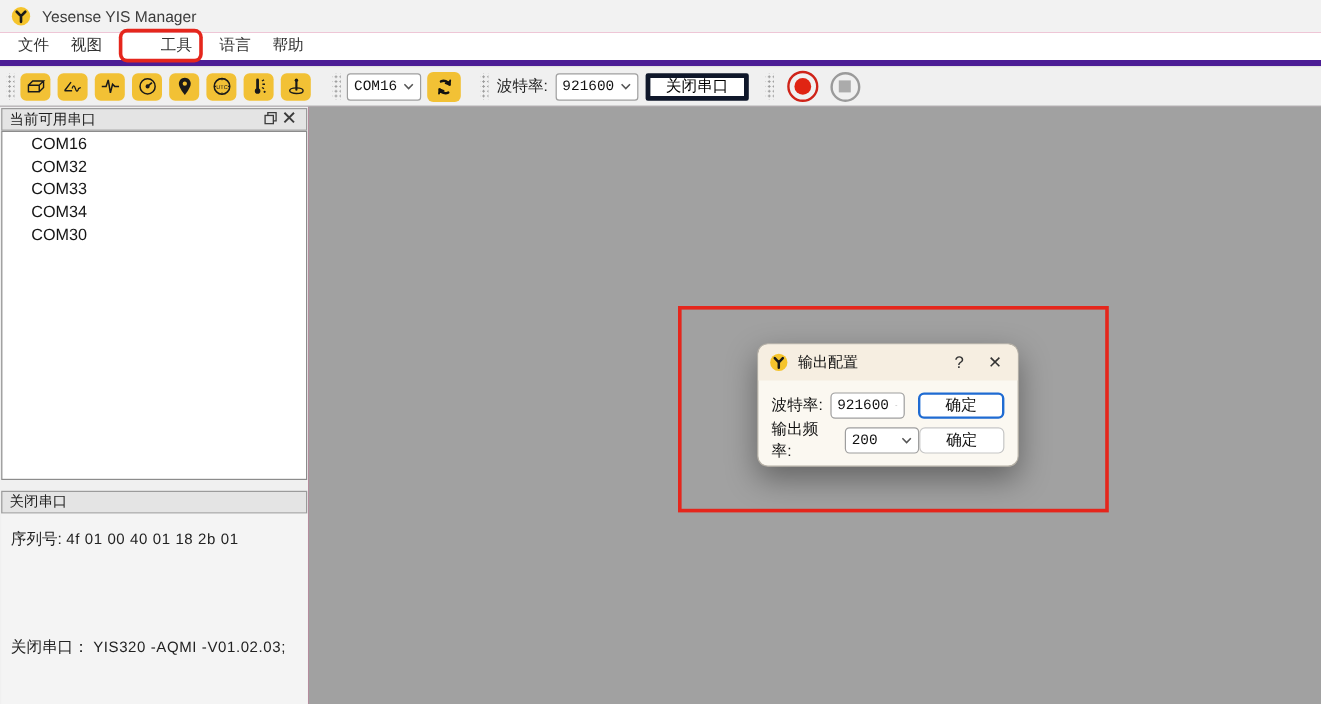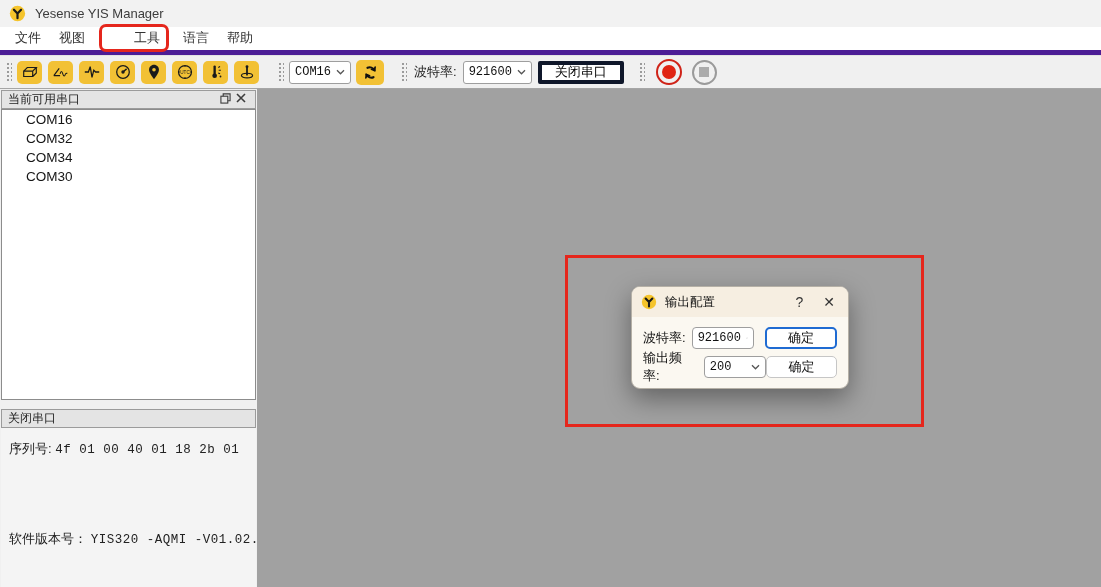--- a/index.html
+++ b/index.html
@@ -42,21 +42,21 @@
   .dock{width:257px;flex:none;background:#f0f0f0;box-sizing:border-box;padding:1px;display:flex;flex-direction:column;}
   .panel-header{height:17px;background:#e4e4e4;border:1px solid #9b9b9b;display:flex;align-items:flex-start;
                 padding:0 6px;font-size:12px;color:#1d1d1d;flex:none;}
   .panel-header .spacer{flex:1;}
   .ph-btn{display:flex;align-items:center;justify-content:center;width:16px;height:14px;cursor:pointer;color:#444;}
   .port-list{height:289px;background:#fff;border:1px solid #8c8c8c;margin-top:0;overflow:hidden;flex:none;}
   .port-item{height:19px;line-height:19px;padding-left:24px;font-size:13.5px;color:#151515;cursor:pointer;}
   .info-header{margin-top:9px;}
   .info-body{flex:1;background:#f4f4f4;padding:12px 8px 0;font-size:13px;}
   .info-line{white-space:nowrap;}
-  .info-line .mono{font-family:Liberation Mono, monospace;font-size:12.5px;letter-spacing:.5px;}
+  .info-line .mono{font-family:Liberation Sans, sans-serif;font-size:12.5px;letter-spacing:.5px;}
   .ver-line{margin-top:72px;}
 
   
   .main{flex:1;background:#a1a1a1;position:relative;}
   .annotation-rect{position:absolute;left:308px;top:166px;width:359px;height:172px;
                    border:3px solid #e5261c;box-sizing:border-box;pointer-events:none;}
 
   
   .dialog{position:absolute;left:374px;top:197px;width:218px;height:103px;background:#fbf8f1;
           border:1px solid #b5b0a6;border-radius:9px;box-shadow:0 10px 26px rgba(0,0,0,.38);box-sizing:border-box;}
@@ -205,34 +205,35 @@
         </span>
         <span class="ph-btn">
           <svg width="10" height="10" viewBox="0 0 10 10" stroke="#3c3c3c" stroke-width="1.6">
               <path d="M1 1 L9 9 M9 1 L1 9"></path>
             </svg>
         </span>
       </div>
       <div class="port-list">
         <div class="port-item">COM16</div>
         <div class="port-item">COM32</div>
+        <div class="port-item">COM33</div>
         <div class="port-item">COM34</div>
         <div class="port-item">COM30</div>
       </div>
 
       <div class="panel-header info-header">
         <span>关闭串口</span>
       </div>
       <div class="info-body">
         <div class="info-line">
           <span>序列号:</span>
           <span class="mono">4f 01 00 40 01 18 2b 01</span>
         </div>
         <div class="info-line ver-line">
-          <span>软件版本号：</span>
+          <span>关闭串口：</span>
           <span class="mono">YIS320 -AQMI -V01.02.03;</span>
         </div>
       </div>
     </div>
 
     <div class="main">
       <div class="annotation-rect"></div>
 
       <div class="dialog">
         <div class="dialog-titlebar">

